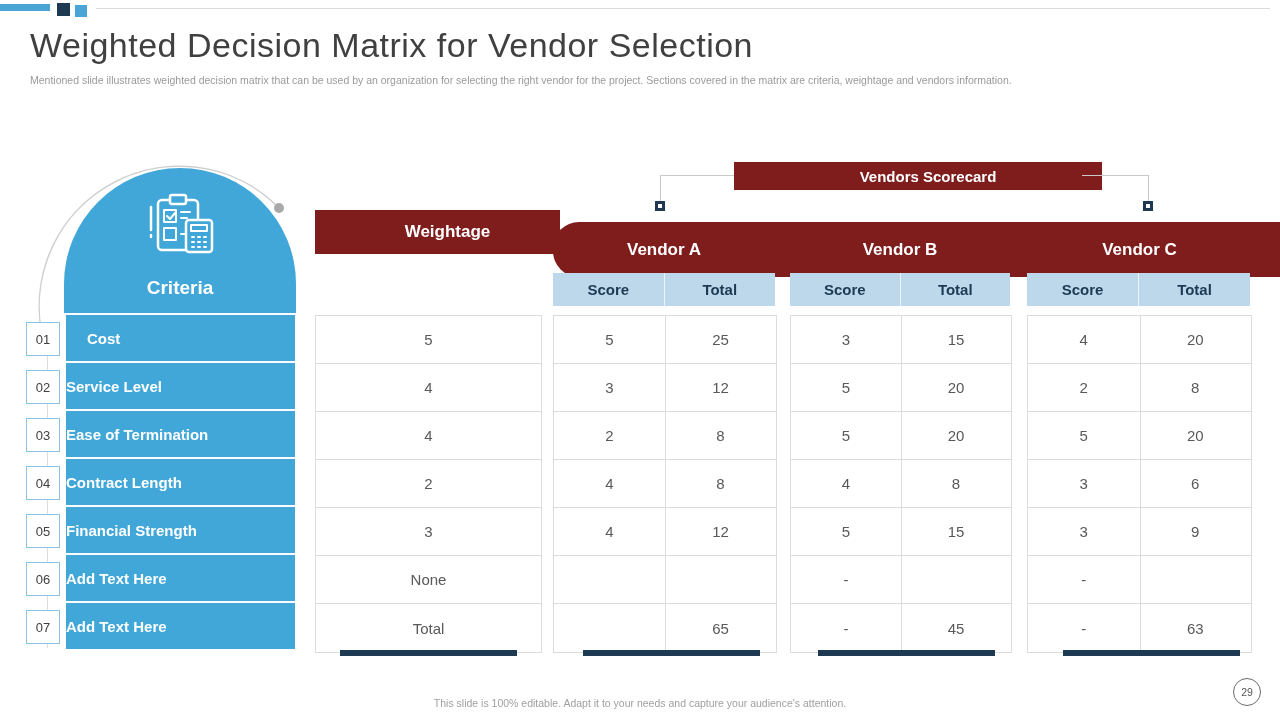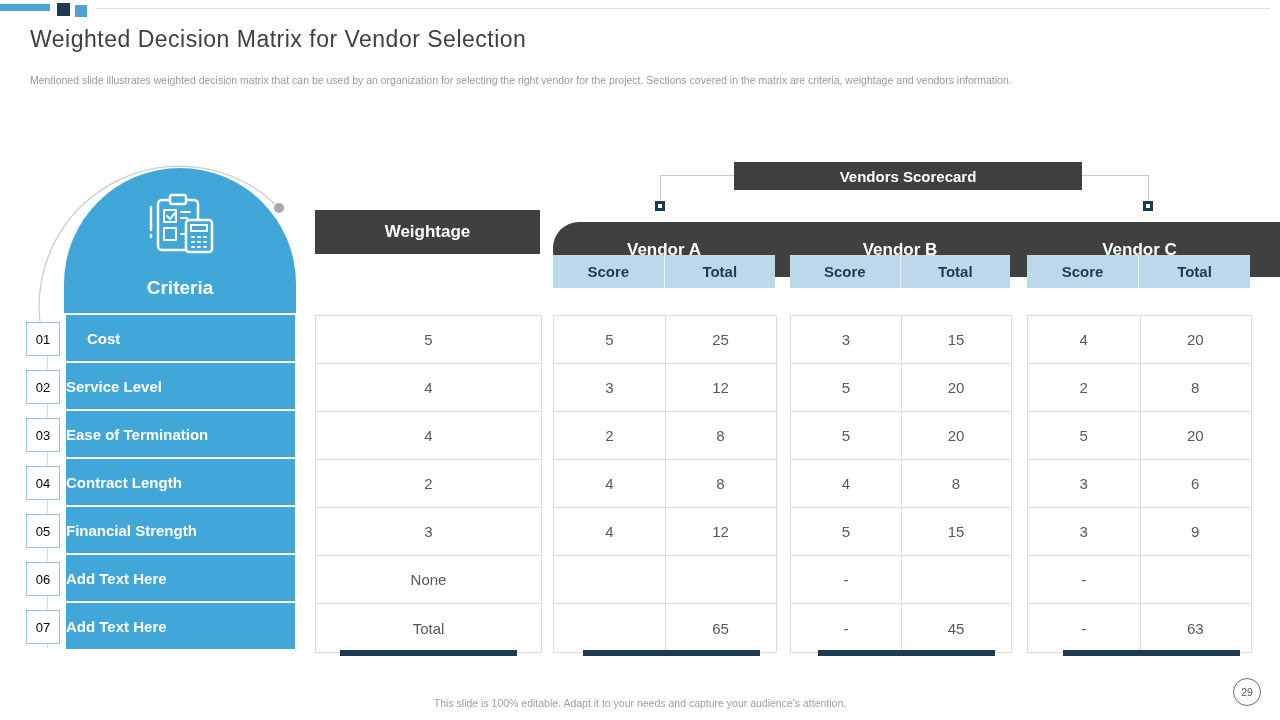--- a/index.html
+++ b/index.html
@@ -5,68 +5,68 @@
   html,body{margin:0;padding:0;background:#fff;}
   .slide{position:relative;width:1280px;height:720px;background:#fff;overflow:hidden;
          font-family:"Liberation Sans", sans-serif;}
 
   
   .top-bar{position:absolute;left:0;top:4px;width:50px;height:7px;background:#4aa5d6;}
   .sq-dark{position:absolute;left:57px;top:3px;width:13px;height:13px;background:#1d3a52;}
   .sq-blue{position:absolute;left:75px;top:5px;width:12px;height:12px;background:#4aa5d6;}
   .top-line{position:absolute;left:96px;top:8px;width:1174px;height:1px;background:#dcdcdc;}
 
-  .title{position:absolute;left:30px;top:26px;font-size:23px;color:#404040;letter-spacing:.5px;white-space:nowrap;}
+  .title{position:absolute;left:30px;top:26px;font-size:34px;color:#404040;letter-spacing:.5px;white-space:nowrap;}
   .subtitle{position:absolute;left:30px;top:74px;font-size:10.5px;color:#9a9a9a;width:1020px;}
 
   
   .overlay{position:absolute;left:0;top:0;width:1280px;height:720px;pointer-events:none;}
 
   
   .dome{position:absolute;left:64px;top:168px;width:232px;height:145px;background:#41a7d9;
         border-radius:116px 116px 0 0;}
   .dome-label{position:absolute;left:0;right:0;bottom:14px;text-align:center;color:#fff;
         font-size:19px;font-weight:bold;}
   .dome-icon{position:absolute;left:80px;top:24px;}
 
   
   .guide-v{position:absolute;left:47px;top:330px;width:1px;height:318px;background:#dcdcdc;}
   .nums{position:absolute;left:26px;top:322px;display:flex;flex-direction:column;gap:14px;}
   .num{width:34px;height:34px;box-sizing:border-box;border:1px solid #8fc3e3;background:#fff;
-       color:#000000;font-size:13px;display:flex;align-items:center;justify-content:center;}
+       color:#404040;font-size:13px;display:flex;align-items:center;justify-content:center;}
 
   
   .bars{position:absolute;left:66px;top:315px;width:229px;display:flex;flex-direction:column;gap:2px;}
   .bar{height:46px;background:#41a7d9;color:#fff;font-weight:bold;font-size:15px;display:flex;
        align-items:center;box-sizing:border-box;}
   .bar.indent{padding-left:21px;}
 
   
-  .navy{background:#404040;color:#fff;font-weight:bold;}
+  .navy{background:#7f1d1d;color:#fff;font-weight:bold;padding-left:20px;}
   .wt-header{position:absolute;left:315px;top:210px;width:225px;height:44px;font-size:17px;
        display:flex;align-items:center;justify-content:center;}
   .vendor-bar{position:absolute;left:553px;top:222px;width:826px;height:55px;border-radius:26px;}
   .vendor-bar span{position:absolute;top:0;height:55px;display:flex;align-items:center;
        justify-content:center;font-size:17px;}
   .vh-a{left:0;width:222px;} .vh-b{left:237px;width:220px;} .vh-c{left:474px;width:225px;}
 
   
   .banner{position:absolute;left:734px;top:162px;width:348px;height:28px;font-size:15px;
        display:flex;align-items:center;justify-content:center;}
   .hline,.vline{position:absolute;background:#c9c9c9;}
   .hl-left{left:660px;top:175px;width:74px;height:1px;}
   .hl-right{left:1082px;top:175px;width:66px;height:1px;}
   .vl-left{left:660px;top:175px;width:1px;height:28px;}
   .vl-right{left:1148px;top:175px;width:1px;height:28px;}
   .node{position:absolute;width:10px;height:10px;box-sizing:border-box;border:3px solid #1d3a52;
        background:#fff;}
   .node-a{left:655px;top:201px;} .node-c{left:1143px;top:201px;}
 
   
-  .sub{position:absolute;top:255px;height:33px;background:#bdd7eb;display:flex;}
+  .sub{position:absolute;top:273px;height:33px;background:#bdd7eb;display:flex;}
   .sub span{flex:1;display:flex;align-items:center;justify-content:center;color:#1d3a52;
        font-weight:bold;font-size:15px;}
   .sub span:first-child{border-right:1px solid rgba(255,255,255,.75);}
   .sub-a{left:553px;width:222px;} .sub-b{left:790px;width:220px;} .sub-c{left:1027px;width:223px;}
 
   
   .col{position:absolute;top:315px;border:1px solid #dcdcdc;background:#fff;}
   .col .row{height:48px;box-sizing:border-box;border-bottom:1px solid #dcdcdc;display:flex;
        align-items:center;color:#595959;font-size:15px;}
   .col .row:last-child{border-bottom:none;}

